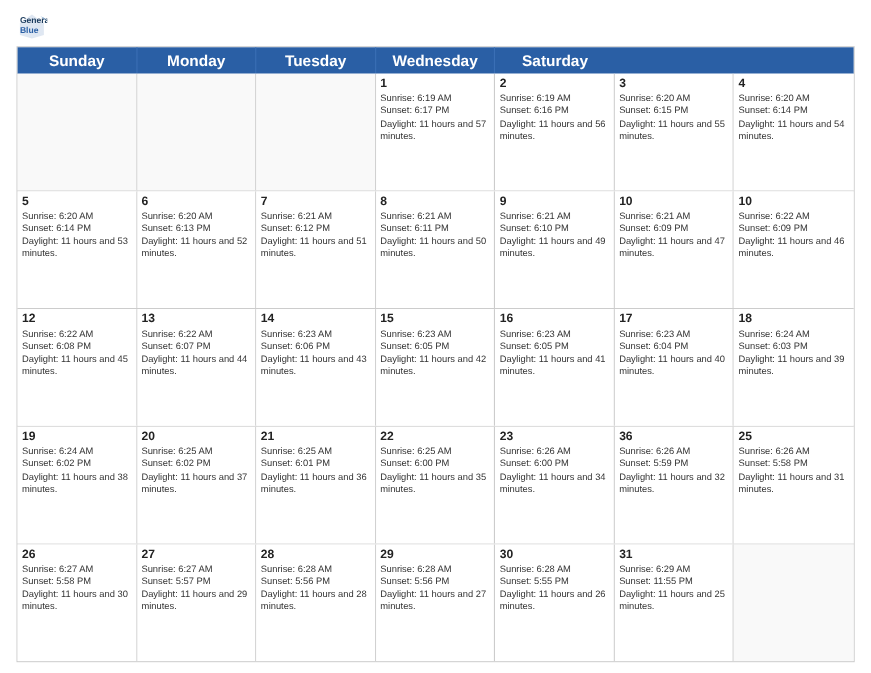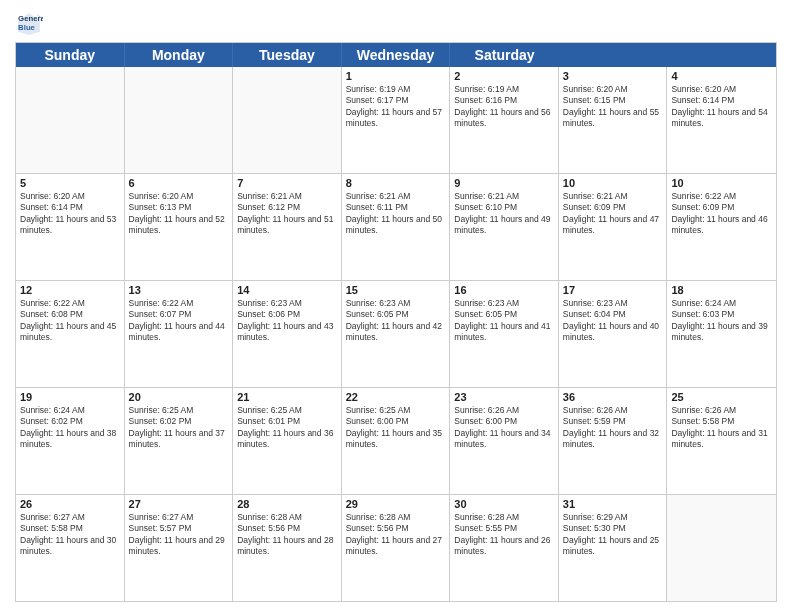--- a/index.html
+++ b/index.html
@@ -326,20 +326,20 @@
           </div>
           <div class="cell">
             <div class="cell-number">30</div>
             <div class="cell-info" style="white-space: pre-line;">Sunrise: 6:28 AM
 Sunset: 5:55 PM
 Daylight: 11 hours and 26 minutes.</div>
           </div>
           <div class="cell">
             <div class="cell-number">31</div>
             <div class="cell-info" style="white-space: pre-line;">Sunrise: 6:29 AM
-Sunset: 5:30 PM
+Sunset: 11:55 PM
 Daylight: 11 hours and 25 minutes.</div>
           </div>
           <div class="cell empty"></div>
         </div>
       </div>
   </div>
 </div>
 
 </body></html>

